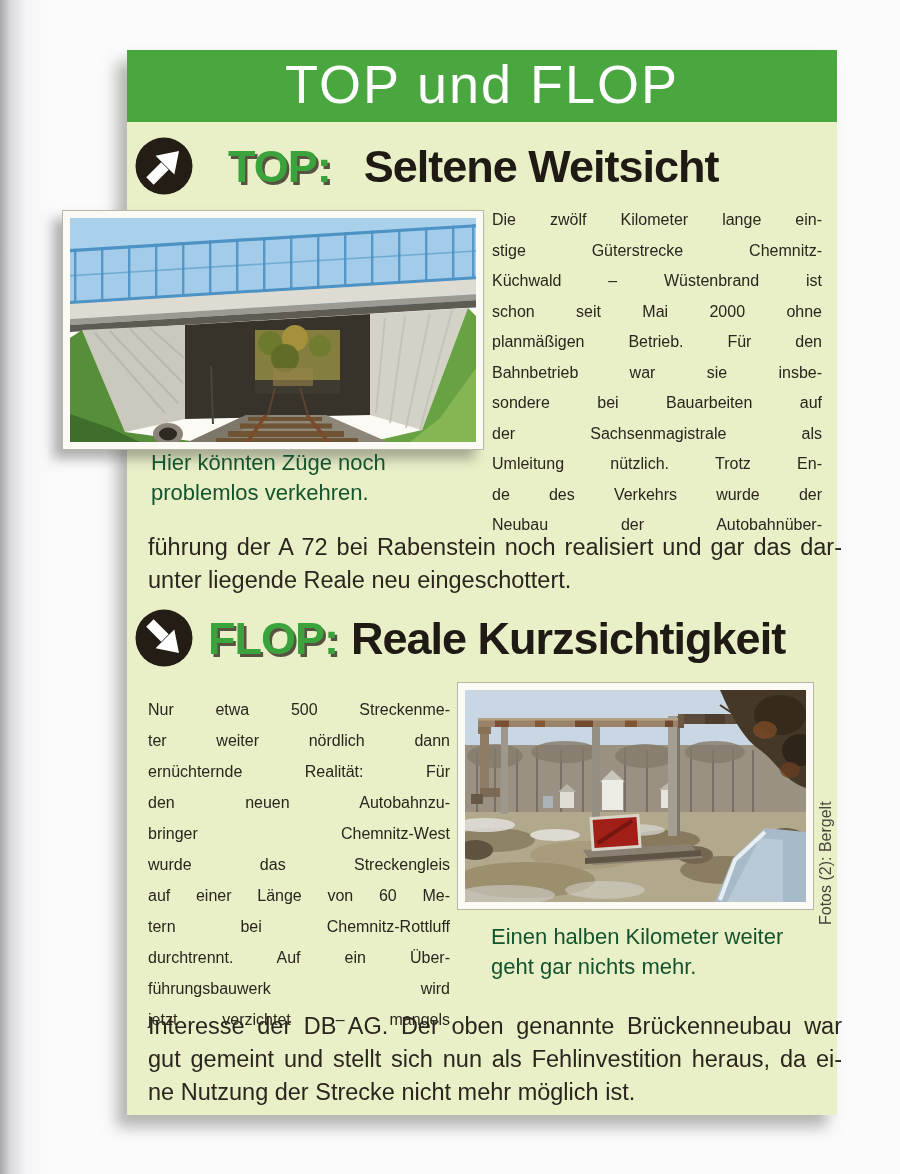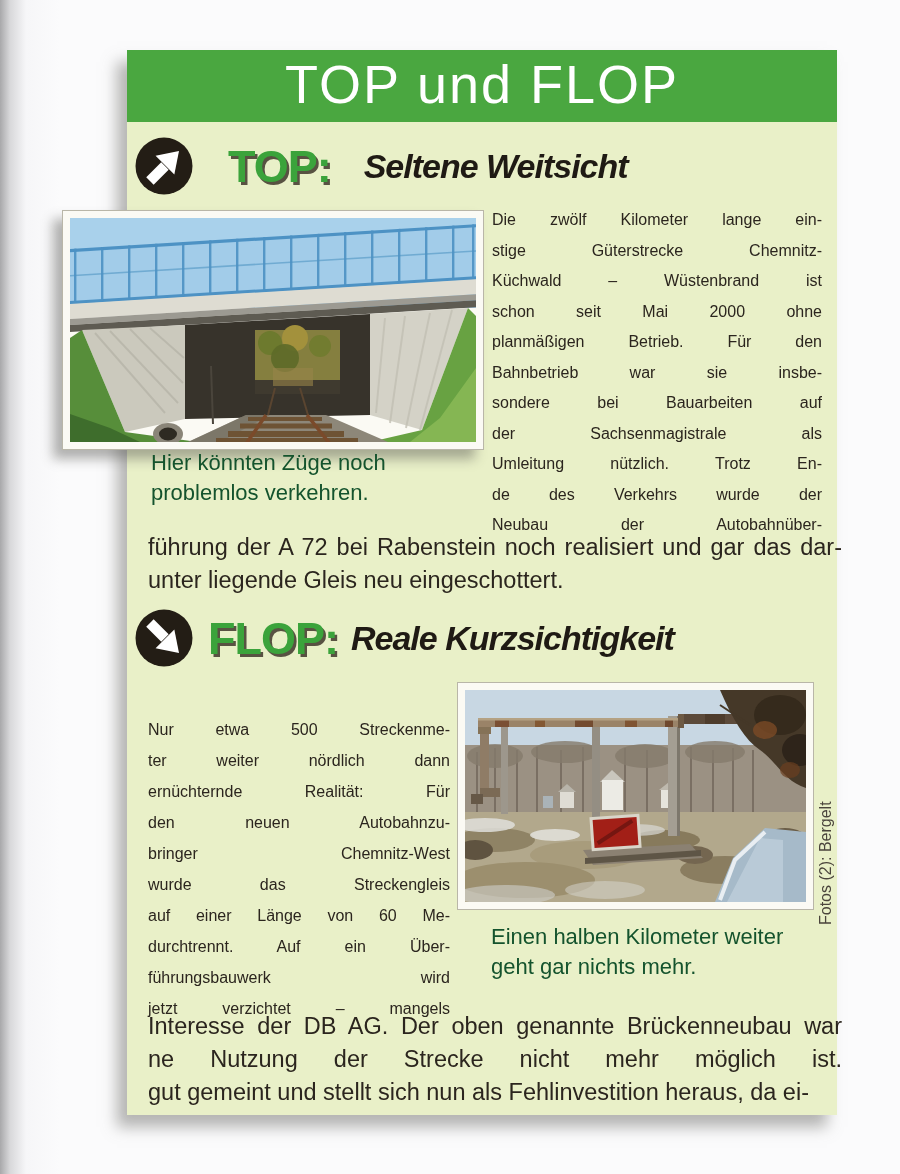--- a/index.html
+++ b/index.html
@@ -32,21 +32,21 @@
     position:absolute;display:flex;align-items:center;gap:13px;
   }
   .sec-head .badge{width:62px;height:60px;flex:0 0 auto;}
   .sec-head .label{
     color:var(--label-green,#3ba33b);
     font-weight:bold;font-size:45px;line-height:1;
     text-shadow:2.5px 2.5px 0 rgba(62,54,42,.85);
     letter-spacing:-1px;
   }
   .sec-head .hdg{
-    color:#1f1a14;font-weight:bold;font-size:34px;line-height:1;letter-spacing:-1px;font-style:italic;
+    color:#1f1a14;font-weight:bold;font-size:45px;line-height:1;letter-spacing:-1px;
   }
   .flop-badge{transform:scaleY(-1);}
   .photo-frame{
     position:absolute;background:#fbfaf4;border:1px solid #b9b6a8;padding:7px;
   }
   .photo-frame.shadowed{box-shadow:-9px 9px 11px rgba(85,85,80,.45);}
   .photo-frame svg{display:block;}
   .textblock{position:absolute;color:var(--text-color,#2b251e);}
   .jcol{font-size:16px;}
   .jcol .line{text-align:justify;text-align-last:justify;white-space:nowrap;}
@@ -171,43 +171,44 @@
         <div class="line">Neubau der Autobahnüber-</div>
       </div>
 
     <div class="textblock caption" style="left:24px;top:398px;line-height:30px;">
         <div class="line">Hier könnten Züge noch</div>
         <div class="line">problemlos verkehren.</div>
       </div>
 
     <div class="textblock jfull" style="left:21px;top:481px;width:694px;line-height:33px;">
         <div class="line">führung der A 72 bei Rabenstein noch realisiert und gar das dar-</div>
-        <div class="line">unter liegende Gleis neu eingeschottert.</div>
+        <div class="line">unter liegende Reale neu eingeschottert.</div>
       </div>
 
     <div class="sec-head" style="left:6px;top:558px;">
       <span class="badge flop-badge">
         <svg viewBox="0 0 32 32" width="62" height="60">
           <circle cx="16" cy="16" r="15.2" fill="#231d15"></circle>
           <line x1="8.5" y1="24" x2="16.5" y2="16" stroke="#fff" stroke-width="5.6"></line>
           <polygon points="24,8 21.5,20.5 11.5,10.5" fill="#fff"></polygon>
         </svg>
       </span>
       <span class="label">FLOP:</span>
       <span class="hdg">Reale Kurzsichtigkeit</span>
     </div>
 
-    <div class="textblock jcol" style="left:21px;top:664px;width:302px;line-height:31px;">
+    <div class="textblock jcol" style="left:21px;top:644px;width:302px;line-height:31px;">
         <div class="line">Nur etwa 500 Streckenme-</div>
         <div class="line">ter weiter nördlich dann</div>
         <div class="line">ernüchternde Realität: Für</div>
         <div class="line">den neuen Autobahnzu-</div>
         <div class="line">bringer Chemnitz-West</div>
         <div class="line">wurde das Streckengleis</div>
         <div class="line">auf einer Länge von 60 Me-</div>
+        <div class="line">tern bei Chemnitz-Rottluff</div>
         <div class="line">durchtrennt. Auf ein Über-</div>
         <div class="line">führungsbauwerk wird</div>
         <div class="line">jetzt verzichtet – mangels</div>
       </div>
 
     <div class="photo-frame" style="left:330px;top:632px;">
       <svg viewBox="0 0 341 212" width="341" height="212" preserveAspectRatio="none">
         <rect x="0" y="0" width="341" height="212" fill="#c8d7e3"></rect>
         <rect x="0" y="95" width="341" height="40" fill="#d4d3c9" opacity="0.5"></rect>
         <rect x="0" y="55" width="341" height="75" fill="#9b9183"></rect>
@@ -294,20 +295,20 @@
       </svg>
     </div>
 
     <div class="textblock caption" style="left:332px;top:872px;line-height:30px;margin-left:32px;">
         <div class="line">Einen halben Kilometer weiter</div>
         <div class="line">geht gar nichts mehr.</div>
       </div>
 
     <div class="textblock jfull" style="left:21px;top:960px;width:694px;line-height:33px;">
         <div class="line">Interesse der DB AG. Der oben genannte Brückenneubau war</div>
+        <div class="line">gut gemeint und stellt sich nun als Fehlinvestition heraus, da ei-</div>
         <div class="line">ne Nutzung der Strecke nicht mehr möglich ist.</div>
-        <div class="line">gut gemeint und stellt sich nun als Fehlinvestition heraus, da ei-</div>
       </div>
 
     <div class="credit">Fotos (2): Bergelt</div>
 
   </div>
 </div>
 
 </body></html>

